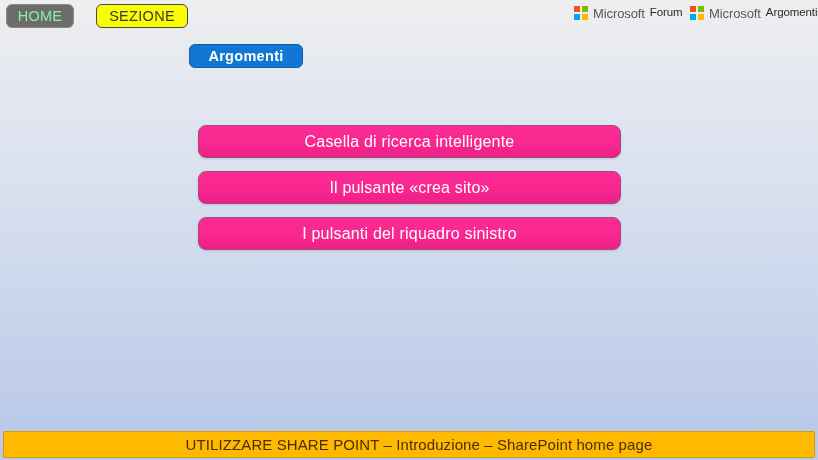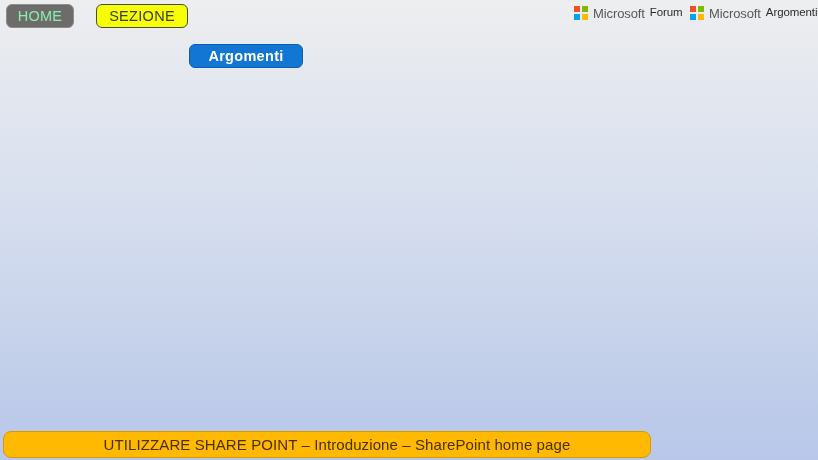--- a/index.html
+++ b/index.html
@@ -143,25 +143,25 @@
     font-size: 16px;
     letter-spacing: 0.2px;
     box-shadow: 0 1px 2px rgba(120, 90, 120, 0.25);
   }
 
   
   .footer {
     position: absolute;
     left: 3px;
     top: 431px;
-    width: 648px;
+    width: 812px;
     height: 27px;
     background: #ffb900;
     border: 1px solid #d89a00;
-    border-radius: 8px;
+    border-radius: 2px;
     box-sizing: border-box;
     display: flex;
     align-items: center;
     justify-content: center;
     color: #4a3000;
     font-size: 15px;
     letter-spacing: 0.1px;
     padding-left: 20px;
   }
 </style>
@@ -195,16 +195,21 @@
         <span class="ms-sq ms-sq-g"></span>
         <span class="ms-sq ms-sq-b"></span>
         <span class="ms-sq ms-sq-y"></span>
       </span>
       <span class="ms-word">Microsoft</span>
       <span class="ms-sub">Argomenti</span>
     </div>
 
   </div>
 
+  <div class="topics">
+    <div class="topic-btn">Casella di ricerca intelligente</div>
+    <div class="topic-btn">Il pulsante «crea sito»</div>
+    <div class="topic-btn">I pulsanti del riquadro sinistro</div>
+  </div>
 
   <div class="footer">UTILIZZARE SHARE POINT – Introduzione – SharePoint home page</div>
 
 </div>
 
 </body></html>

